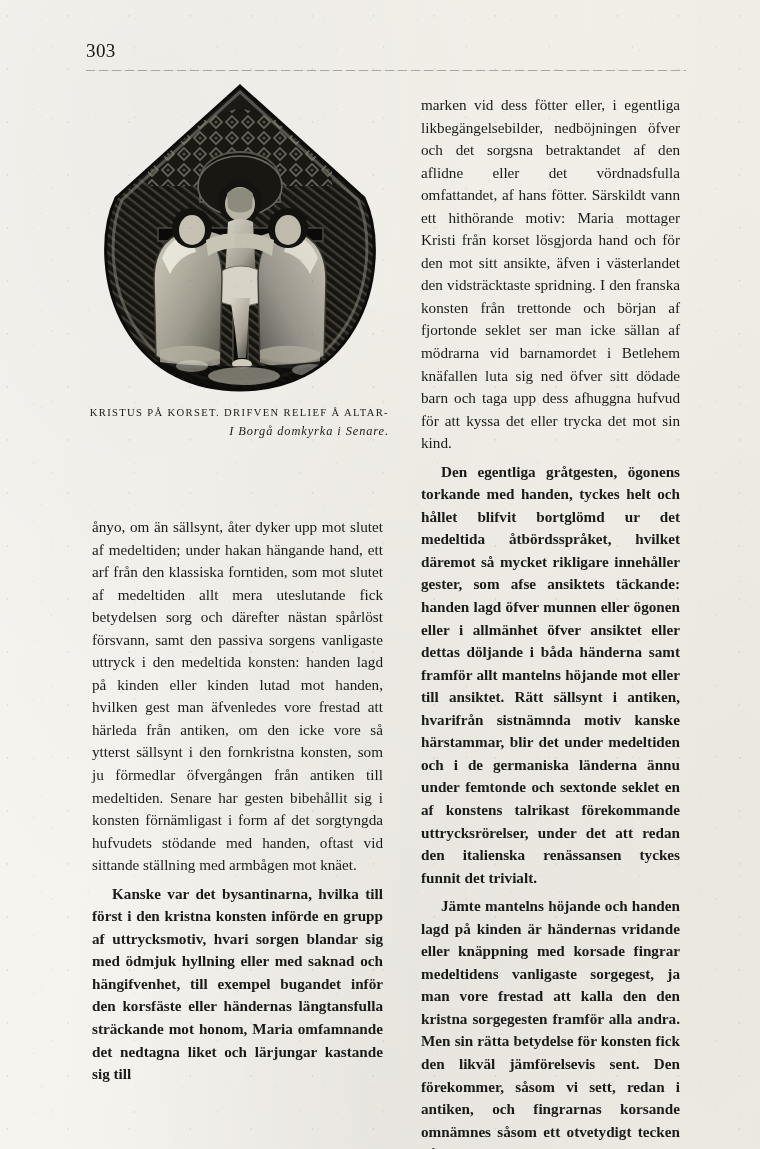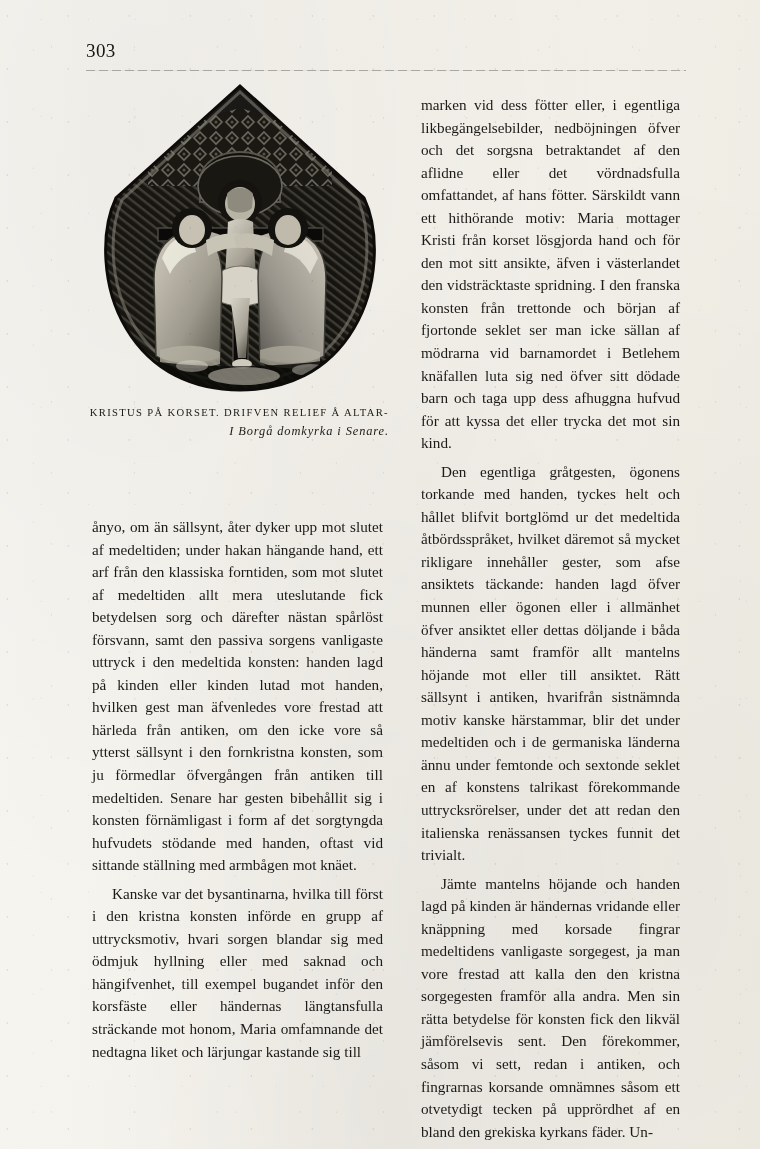--- a/index.html
+++ b/index.html
@@ -88,20 +88,21 @@
     hyphens: none;
   }
   .col-left  { left: 86px;  top: 510px; width: 303px; }
   .col-right { left: 415px; top: 88px;  width: 271px; }
   .col p {
     margin: 6px;
     text-indent: 0;
   }
   .col p.indent {
     text-indent: 20px;
+    font-weight: bold;
   }
   .col p + p { margin-top: 0; }
 
   
   .figure {
     position: absolute;
     left: 86px;
     top: 82px;
     width: 303px;
   }

